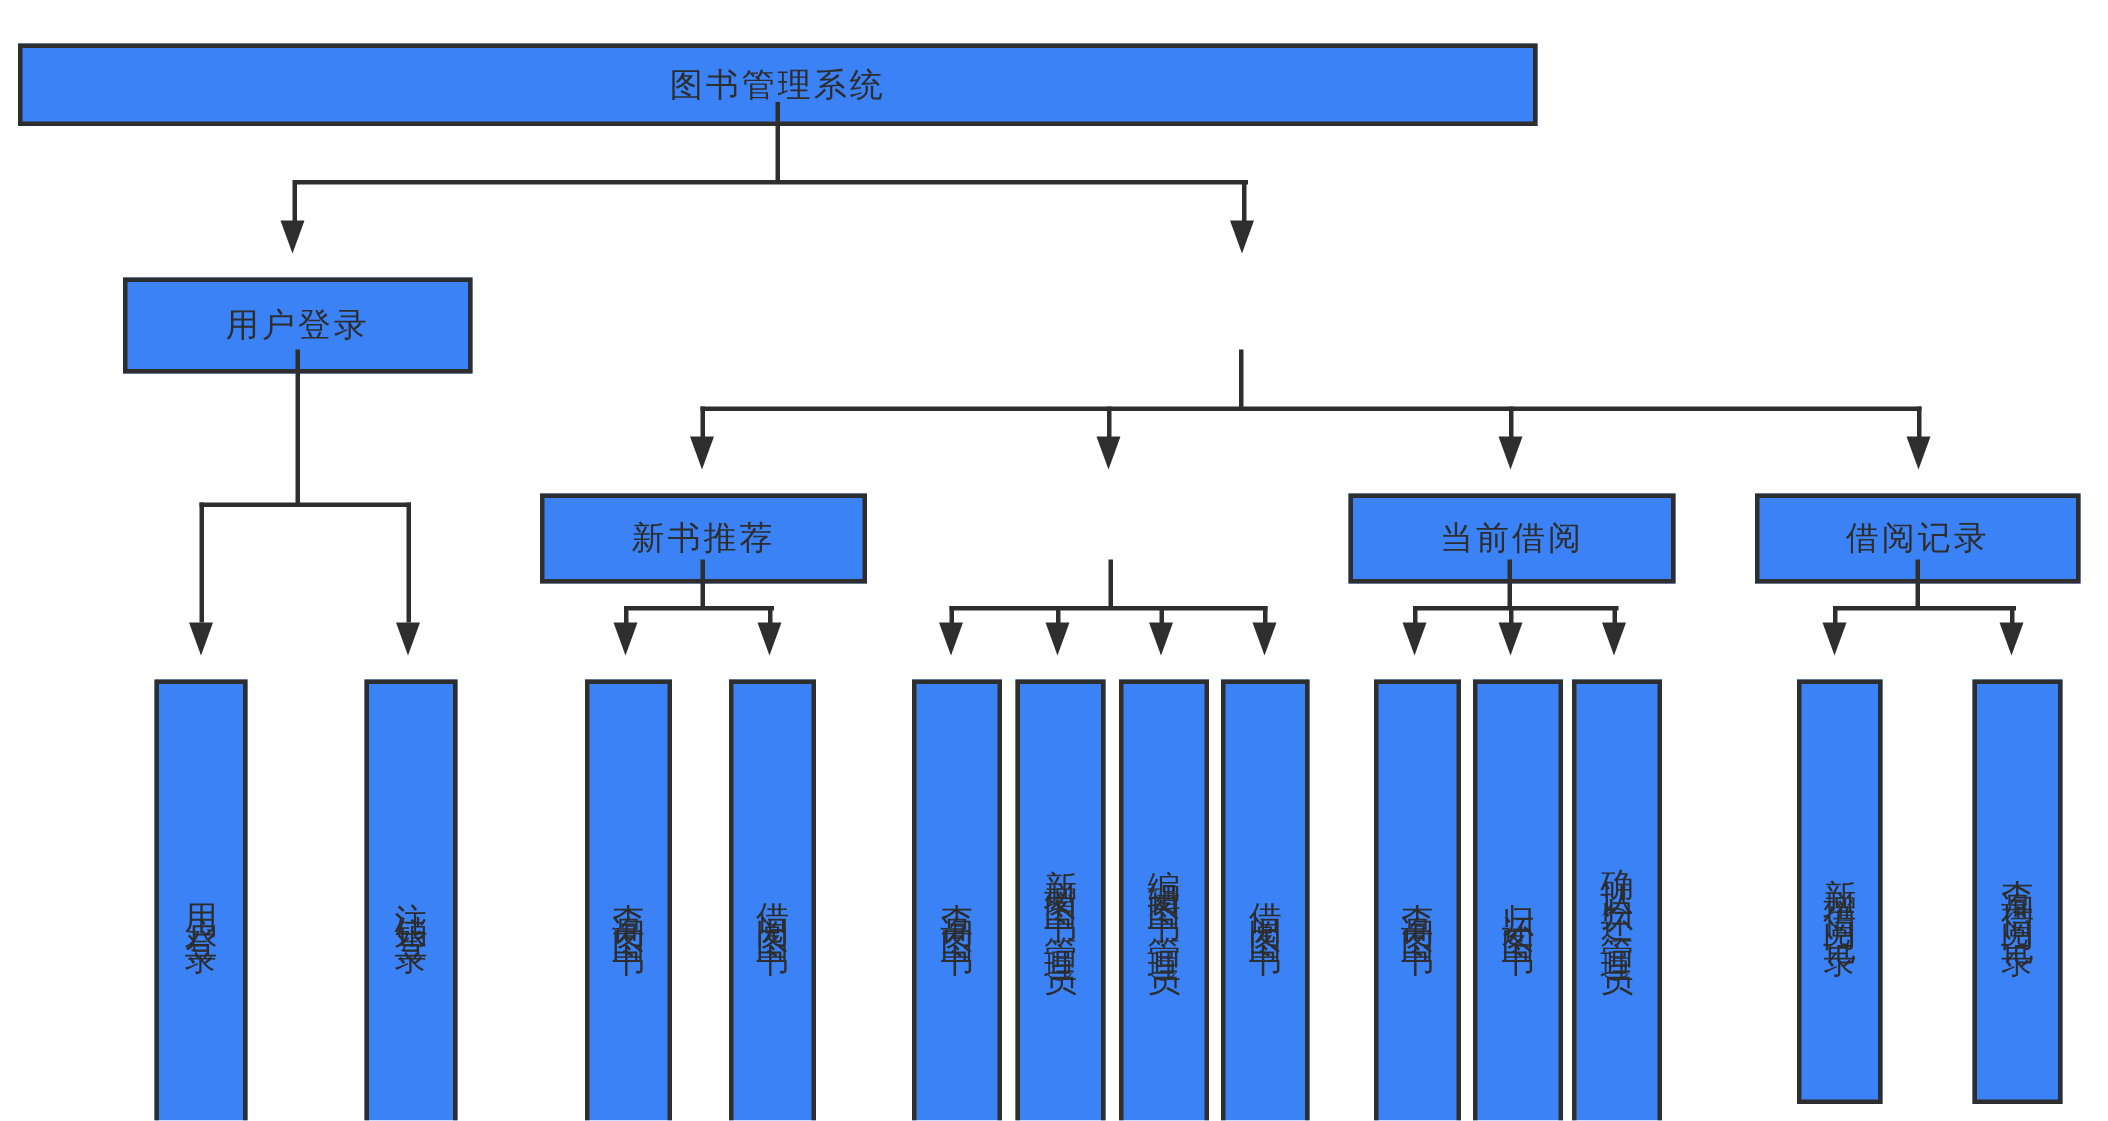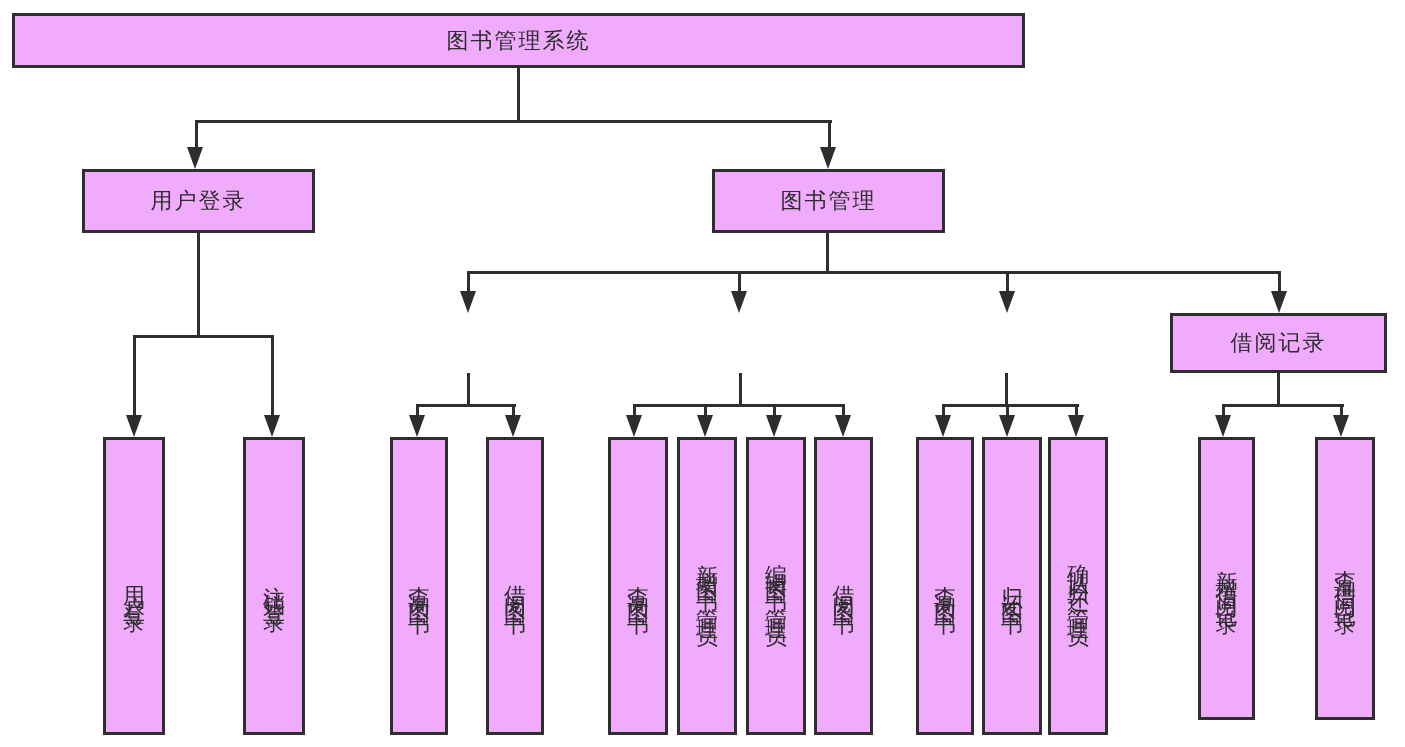--- a/index.html
+++ b/index.html
@@ -9,27 +9,28 @@
     height: 747px;
     background: #ffffff;
     font-family: "Liberation Sans", "DejaVu Sans", sans-serif;
     color: #2d2d2d;
     overflow: hidden;
   }
   .box {
     position: absolute;
     box-sizing: border-box;
     border: 3px solid #2e2e2e;
-    background: #f0abfc;
+    background: #3b82f6;
     display: flex;
     align-items: center;
     justify-content: center;
     font-size: 22px;
     letter-spacing: 2px;
     color: #2d2d2d;
+    margin-top: 16px;
   }
   .vbox .vtext {
     writing-mode: vertical-rl;
     text-orientation: mixed;
     font-size: 22px;
     line-height: 1;
     letter-spacing: 9px;
   }
   .hl { position: absolute; height: 3px; background: #2e2e2e; }
   .vl { position: absolute; width: 3px; background: #2e2e2e; }
@@ -58,40 +59,41 @@
   <div class="box" style="left:12px;top:13px;width:1013px;height:55px">图书管理系统</div>
 
   <div class="vl" style="left:517px;top:68px;height:54px"></div>
   <div class="hl" style="left:196px;top:120px;width:636px"></div>
   <div class="vl" style="left:195px;top:120px;height:30px"></div>
   <div class="arrow" style="left:187px;top:147px"></div>
   <div class="vl" style="left:828px;top:120px;height:30px"></div>
   <div class="arrow" style="left:820px;top:147px"></div>
 
   <div class="box" style="left:82px;top:169px;width:233px;height:64px">用户登录</div>
-  <div class="box" style="left:712px;top:169px;width:233px;height:64px">图书管理</div>
 
   <div class="vl" style="left:197px;top:233px;height:104px"></div>
   <div class="hl" style="left:133px;top:335px;width:141px"></div>
   <div class="vl" style="left:133px;top:335px;height:80px"></div>
   <div class="arrow" style="left:126px;top:415px"></div>
   <div class="vl" style="left:271px;top:335px;height:80px"></div>
   <div class="arrow" style="left:264px;top:415px"></div>
 
   <div class="vl" style="left:826px;top:233px;height:40px"></div>
   <div class="hl" style="left:467px;top:271px;width:814px"></div>
   <div class="vl" style="left:467px;top:271px;height:22px"></div>
   <div class="arrow" style="left:460px;top:291px"></div>
   <div class="vl" style="left:738px;top:271px;height:22px"></div>
   <div class="arrow" style="left:731px;top:291px"></div>
   <div class="vl" style="left:1006px;top:271px;height:22px"></div>
   <div class="arrow" style="left:999px;top:291px"></div>
   <div class="vl" style="left:1278px;top:271px;height:22px"></div>
   <div class="arrow" style="left:1271px;top:291px"></div>
 
+  <div class="box" style="left:360px;top:313px;width:218px;height:60px">新书推荐</div>
+  <div class="box" style="left:899px;top:313px;width:218px;height:60px">当前借阅</div>
   <div class="box" style="left:1170px;top:313px;width:217px;height:60px">借阅记录</div>
 
   <div class="vl" style="left:467px;top:373px;height:33px"></div>
   <div class="hl" style="left:417px;top:404px;width:99px"></div>
   <div class="vl" style="left:416px;top:404px;height:13px"></div>
   <div class="arrow" style="left:409px;top:415px"></div>
   <div class="vl" style="left:512px;top:404px;height:13px"></div>
   <div class="arrow" style="left:505px;top:415px"></div>
 
   <div class="vl" style="left:739px;top:373px;height:33px"></div>

